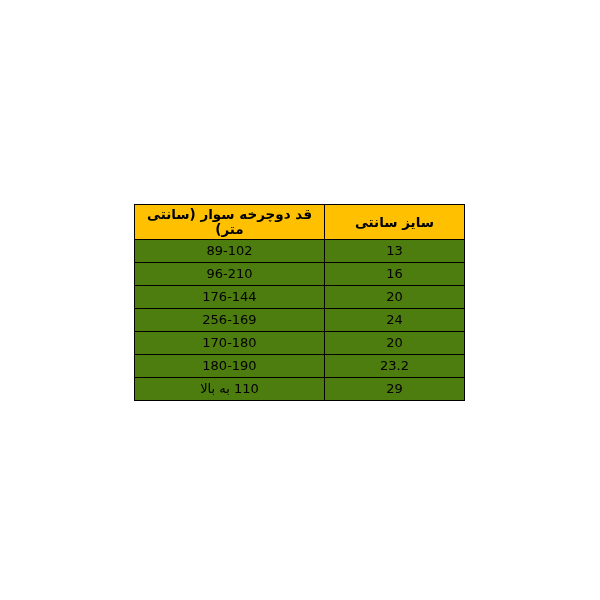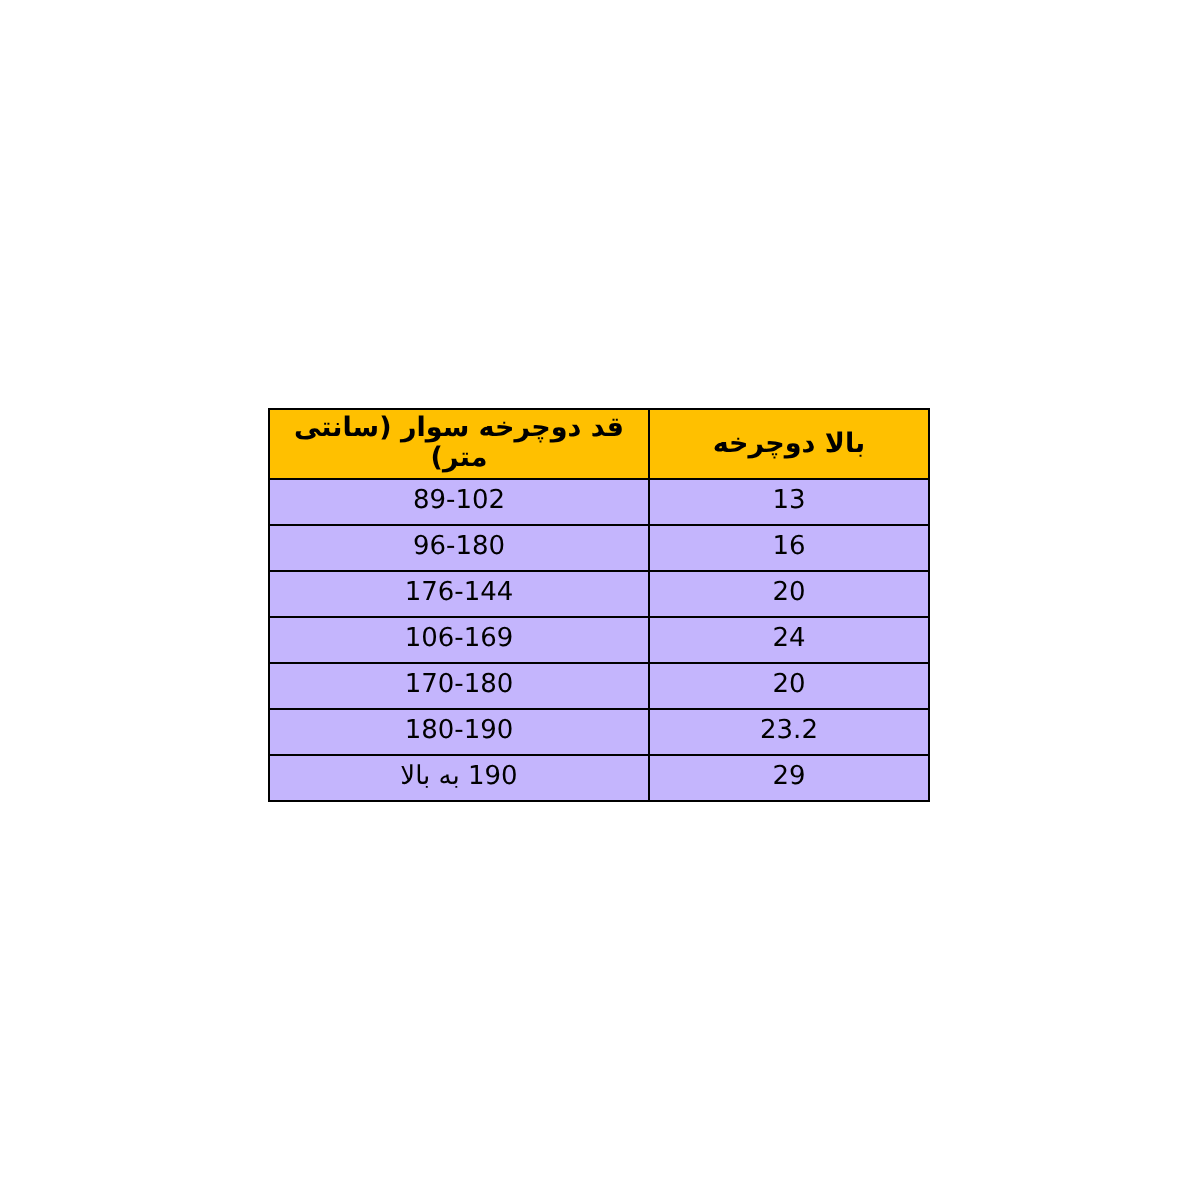--- a/index.html
+++ b/index.html
@@ -42,21 +42,21 @@
     font-weight: bold;
     line-height: 1.1;
   }
   table.size-table thead th {
     background: #ffc000;
     height: 34px;
     font-size: 13.5px;
     margin-left: 44px;
   }
   table.size-table tbody td {
-    background: #c4b5fd;
+    background: #4d7c0f;
     height: 22px;
     font-weight: normal;
     font-size: 13px;
   }
   col.col-size { width: 140px; }
   col.col-height { width: 190px; }
   .num {
     direction: ltr;
     unicode-bidi: embed;
   }
@@ -69,49 +69,49 @@
 
 <div class="page">
   <div class="table-wrap">
     <table class="size-table">
       <colgroup>
         <col class="col-size">
         <col class="col-height">
       </colgroup>
       <thead>
         <tr>
-          <th class="fa">بالا دوچرخه</th>
+          <th class="fa">سایز سانتی</th>
           <th class="fa">قد دوچرخه سوار (سانتی متر)</th>
         </tr>
       </thead>
       <tbody>
         <tr>
           <td class="num">13</td>
           <td class="num">89-102</td>
         </tr>
         <tr>
           <td class="num">16</td>
-          <td class="num">96-180</td>
+          <td class="num">96-210</td>
         </tr>
         <tr>
           <td class="num">20</td>
           <td class="num">176-144</td>
         </tr>
         <tr>
           <td class="num">24</td>
-          <td class="num">106-169</td>
+          <td class="num">256-169</td>
         </tr>
         <tr>
           <td class="num">20</td>
           <td class="num">170-180</td>
         </tr>
         <tr>
           <td class="num">23.2</td>
           <td class="num">180-190</td>
         </tr>
         <tr>
           <td class="num">29</td>
-          <td class="fa">190 به بالا</td>
+          <td class="fa">110 به بالا</td>
         </tr>
       </tbody>
     </table>
   </div>
 </div>
 
 </body></html>

